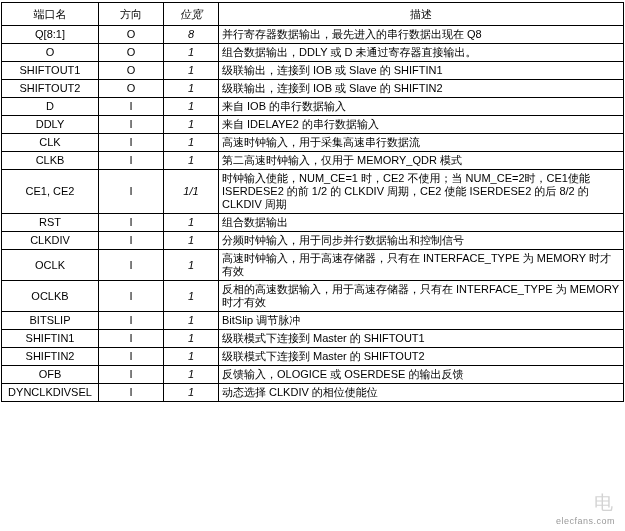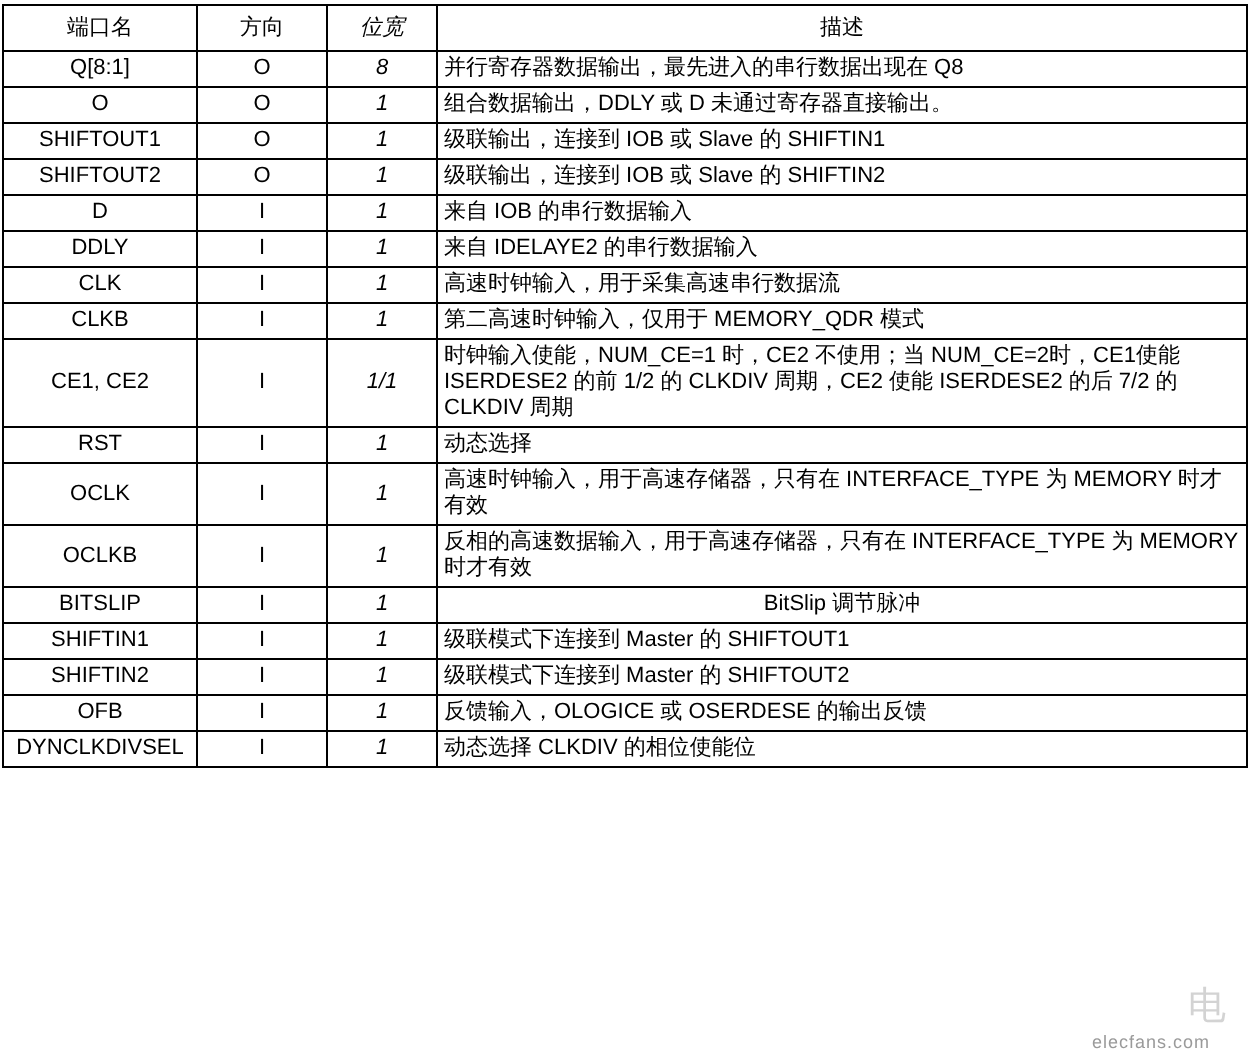--- a/index.html
+++ b/index.html
@@ -28,33 +28,33 @@
     padding: 2px 3px;
     vertical-align: middle;
     font-weight: normal;
   }
   #port-table th {
     height: 18px;
   }
   .col-name   { width: 90px;  text-align: center; }
   .col-dir    { width: 58px;  text-align: center; }
   .col-width  { width: 48px;  text-align: center; font-style: italic; }
-  .col-desc   { text-align: center; }
+  .col-desc   { }
   .desc-left  { text-align: left; }
   .watermark {
     position: absolute;
     right: 4px;
     bottom: 2px;
     width: 120px;
     height: 34px;
     pointer-events: none;
   }
   .wm-text {
     position: absolute;
-    right: 16px;
+    right: 6px;
     bottom: 3px;
     font-size: 9px;
     color: #9a9a9a;
     letter-spacing: 0.5px;
   }
   .wm-glyph {
     position: absolute;
     right: 8px;
     bottom: 13px;
     font-size: 19px;
@@ -121,27 +121,33 @@
     <tr>
       <td class="col-name">CLKB</td>
       <td class="col-dir">I</td>
       <td class="col-width">1</td>
       <td class="desc-left">第二高速时钟输入，仅用于 MEMORY_QDR 模式</td>
     </tr>
     <tr>
       <td class="col-name">CE1, CE2</td>
       <td class="col-dir">I</td>
       <td class="col-width">1/1</td>
-      <td class="desc-left">时钟输入使能，NUM_CE=1 时，CE2 不使用；当 NUM_CE=2时，CE1使能 ISERDESE2 的前 1/2 的 CLKDIV 周期，CE2 使能 ISERDESE2 的后 7/2 的 CLKDIV 周期</td>
+      <td class="desc-left">时钟输入使能，NUM_CE=1 时，CE2 不使用；当 NUM_CE=2时，CE1使能 ISERDESE2 的前 1/2 的 CLKDIV 周期，CE2 使能 ISERDESE2 的后 8/2 的 CLKDIV 周期</td>
     </tr>
     <tr>
       <td class="col-name">RST</td>
       <td class="col-dir">I</td>
       <td class="col-width">1</td>
-      <td class="desc-left">动态选择</td>
+      <td class="desc-left">组合数据输出</td>
+    </tr>
+    <tr>
+      <td class="col-name">CLKDIV</td>
+      <td class="col-dir">I</td>
+      <td class="col-width">1</td>
+      <td class="desc-left">分频时钟输入，用于同步并行数据输出和控制信号</td>
     </tr>
     <tr>
       <td class="col-name">OCLK</td>
       <td class="col-dir">I</td>
       <td class="col-width">1</td>
       <td class="desc-left">高速时钟输入，用于高速存储器，只有在 INTERFACE_TYPE 为 MEMORY 时才有效</td>
     </tr>
     <tr>
       <td class="col-name">OCLKB</td>
       <td class="col-dir">I</td>

